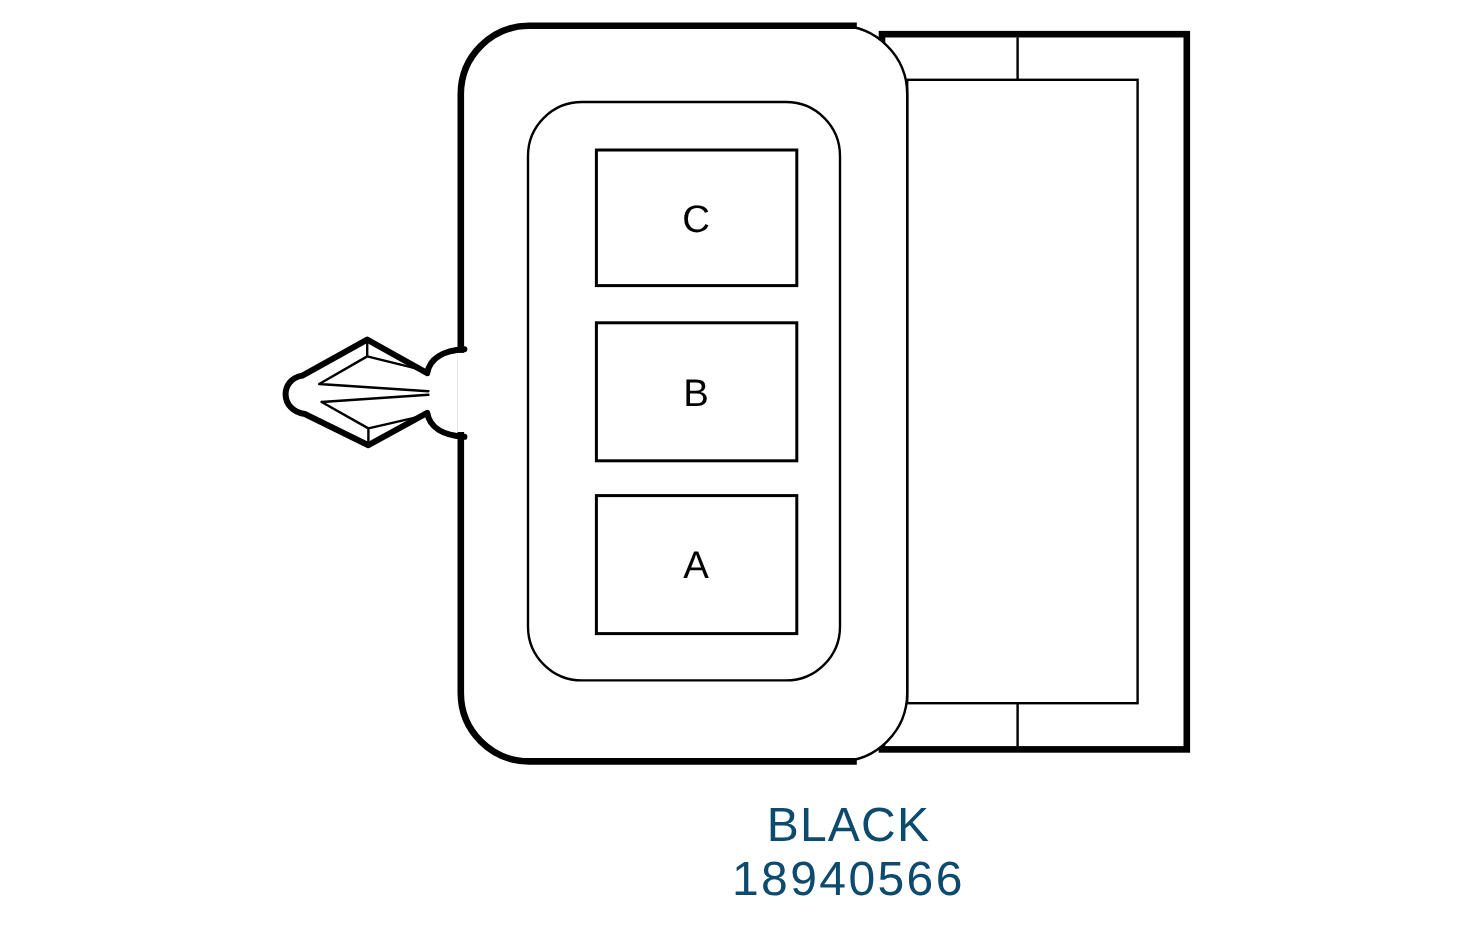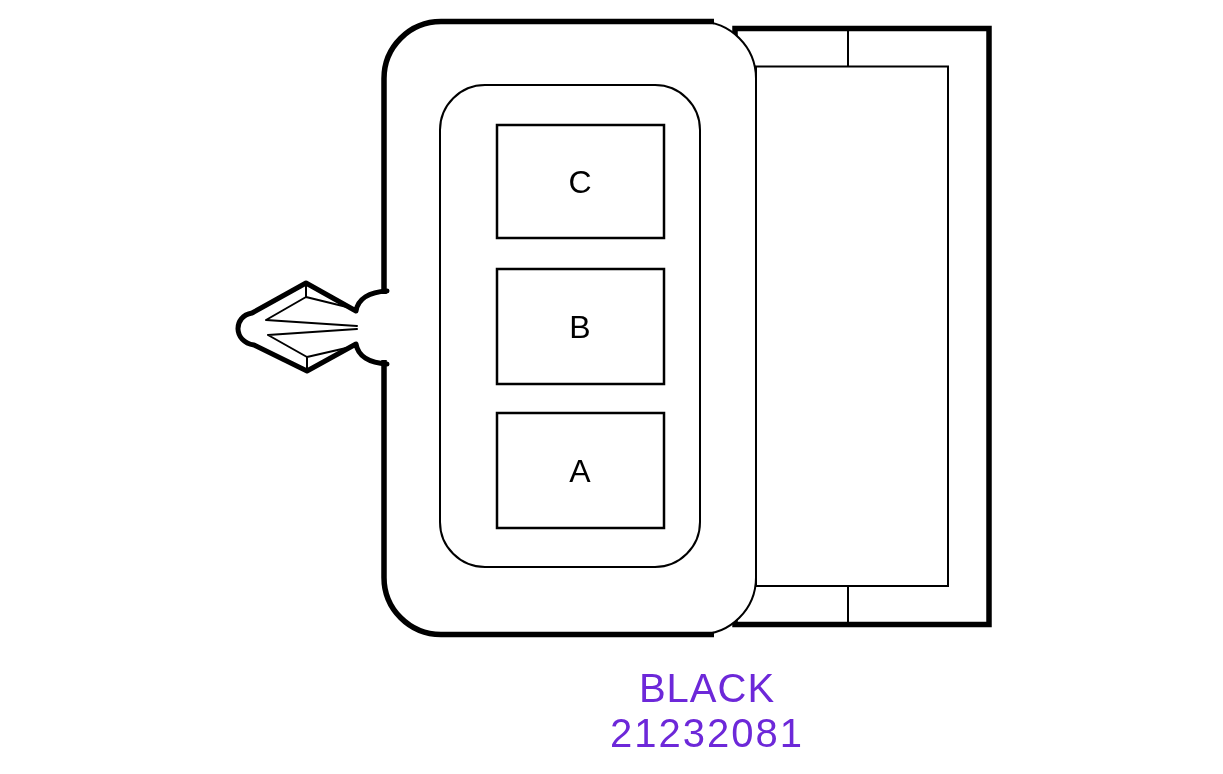--- a/index.html
+++ b/index.html
@@ -19,21 +19,21 @@
     position: absolute;
     left: 0;
     top: 0;
   }
   .caption {
     position: absolute;
     left: 707px;
     top: 666px;
     transform: translateX(-50%);
     text-align: center;
-    color: #6d28d9;
+    color: #0c4a6e;
     font-size: 40px;
     line-height: 45px;
     white-space: nowrap;
     font-weight: 400;
   }
   .caption .color-line {
     letter-spacing: 1px;
   }
   .caption .pn-line {
     letter-spacing: 2px;
@@ -97,16 +97,16 @@
                M 307 357 L 355 346
                M 306 297 L 266 320
                M 307 357 L 268 335
                M 266 320 L 357 326
                M 268 335 L 357 329" stroke-width="2"></path>
     </g>
   </svg>
 
   <div class="caption">
     <div class="color-line">BLACK</div>
-    <div class="pn-line">21232081</div>
+    <div class="pn-line">18940566</div>
   </div>
 
 </div>
 
 </body></html>

